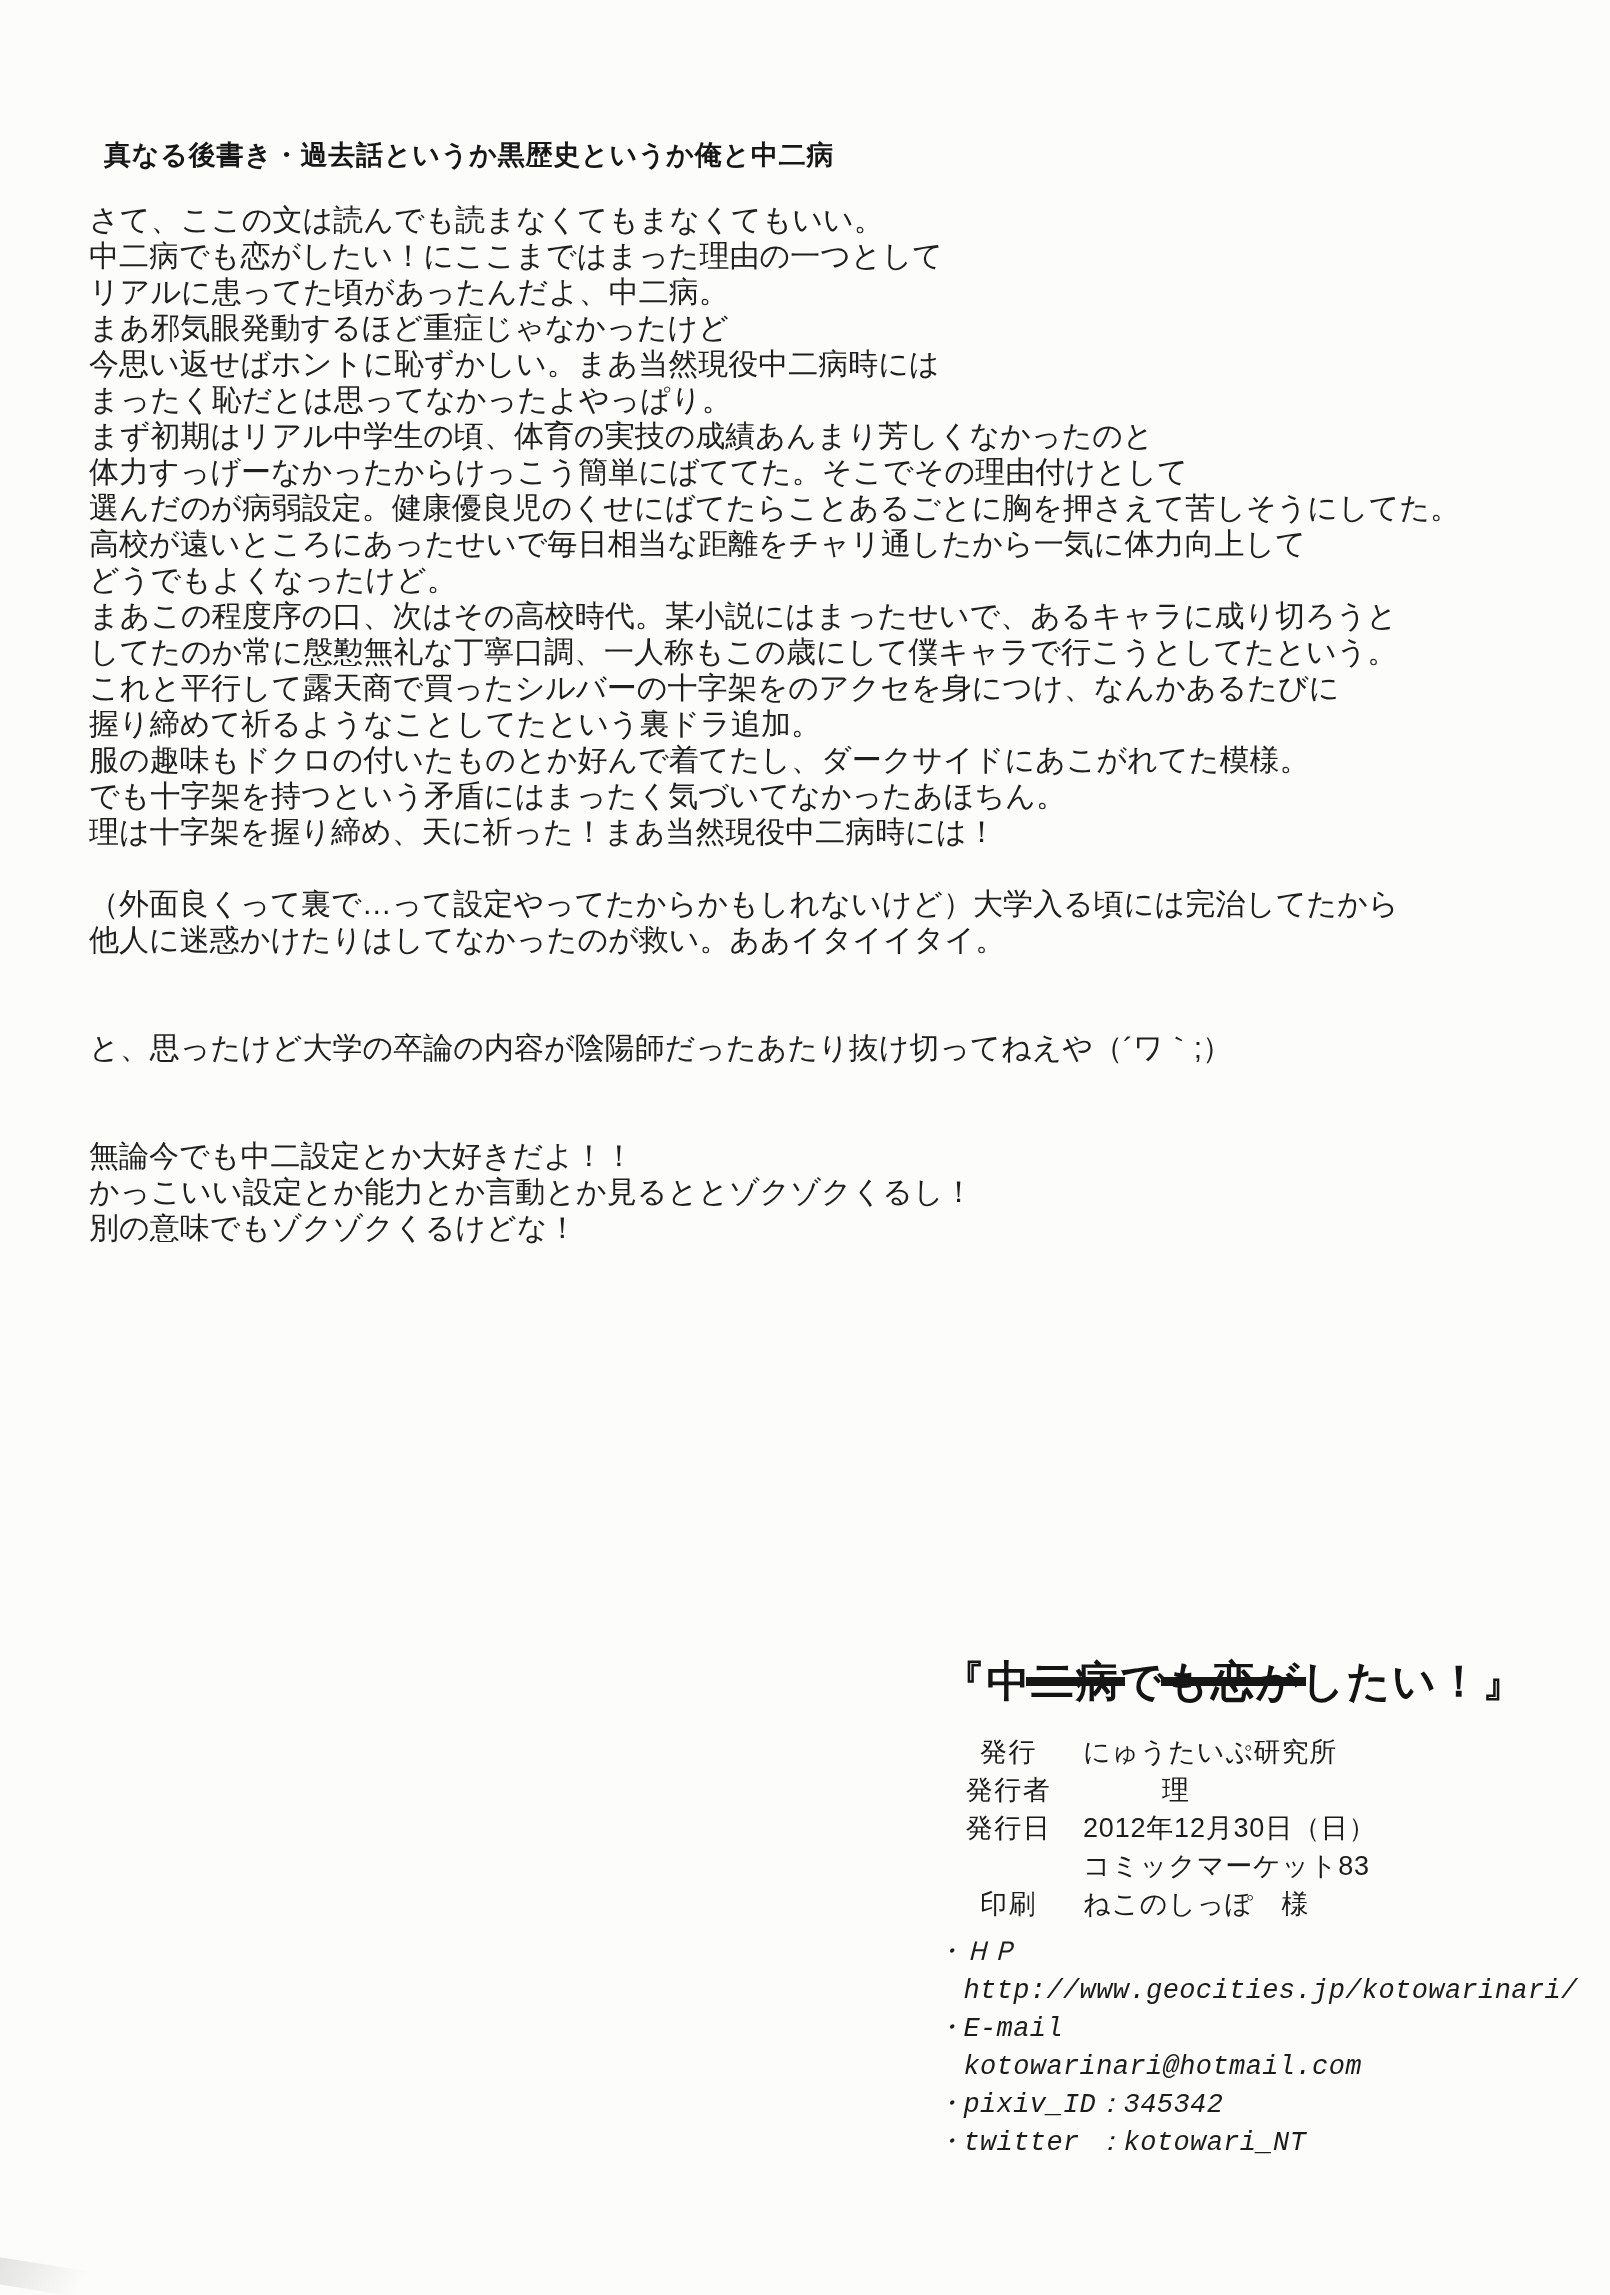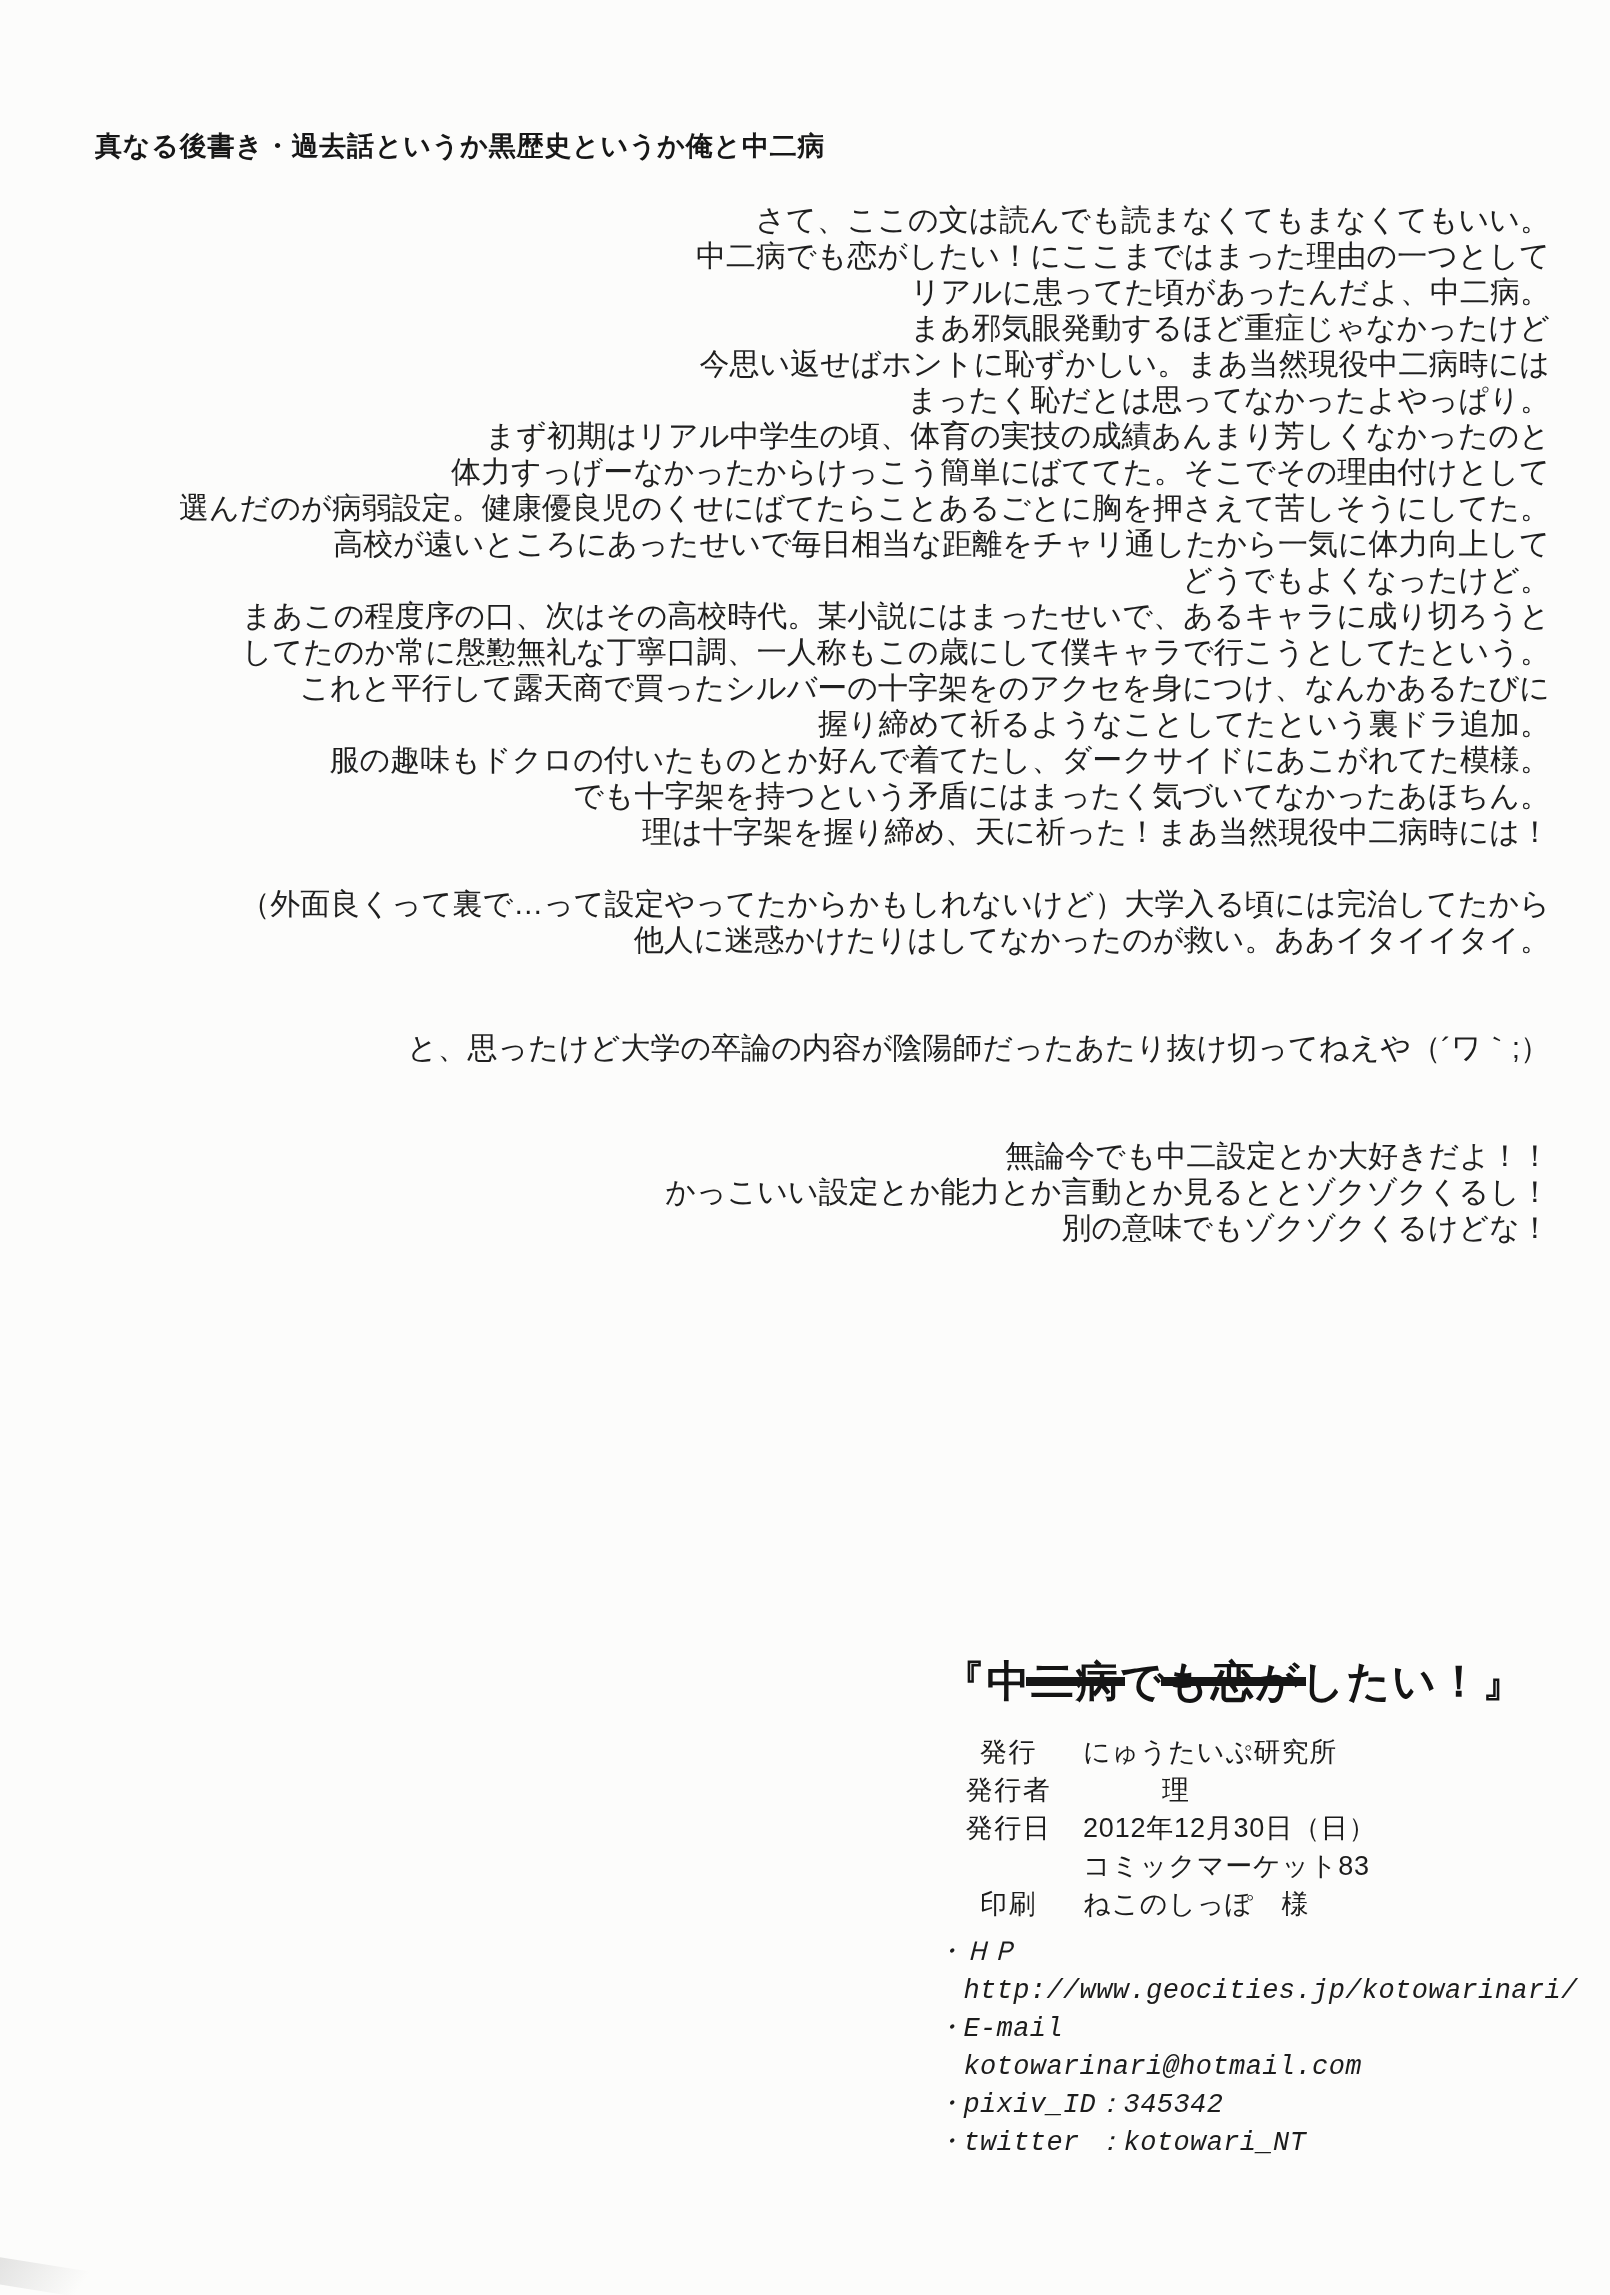--- a/index.html
+++ b/index.html
@@ -11,35 +11,35 @@
   .page{
     position:relative;
     width:1611px;height:2295px;
     background:#fcfcfb;
     overflow:hidden;
     color:#1d1d1d;
   }
   
   .heading{
     position:absolute;left:89px;top:122px;
-    margin:6px;
+    margin:15px;
     font-size:27px;font-weight:600;
     letter-spacing:0.8px;
     color:#171717;
     white-space:nowrap;
   }
   
   .body-text{
     position:absolute;left:89px;top:202px;
     width:1461px;
     font-size:30px;line-height:36px;
     color:#1f1f1f;
     white-space:nowrap;
   }
-  .body-text .line{height:36px;text-align:right;}
+  .body-text .line{height:36px;}
   
   .colophon{position:absolute;left:0;top:0;width:100%;height:100%;}
   .c-title{
     position:absolute;left:942px;top:1653px;
     font-size:43px;font-weight:600;color:#141414;
     white-space:nowrap;letter-spacing:1.5px;
   }
   .c-title .part{position:relative;display:inline-block;}
   .c-title .strike::after{
     content:"";

